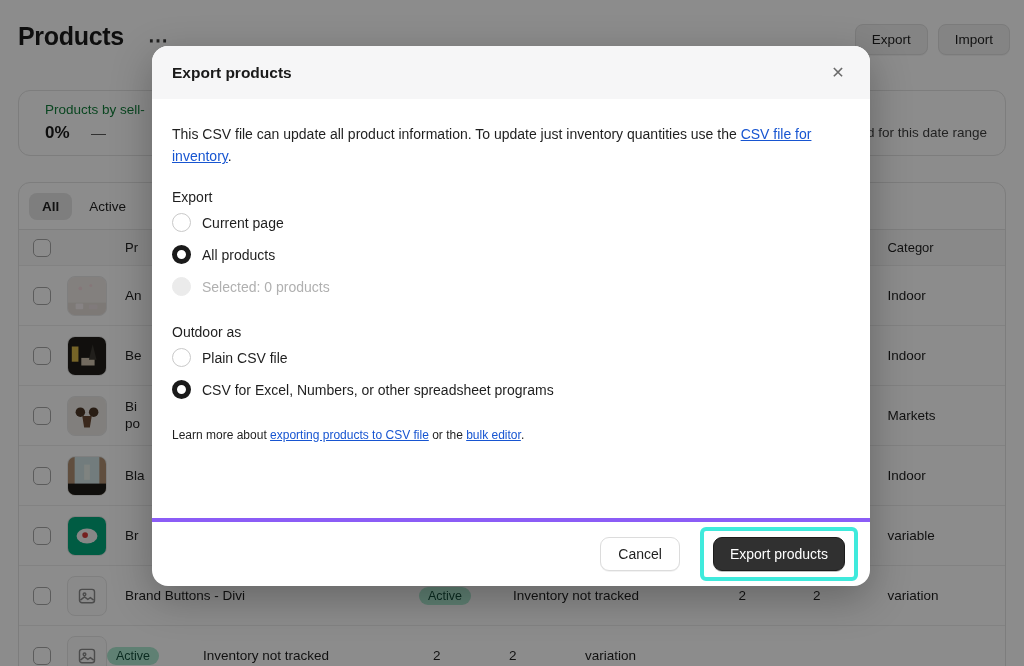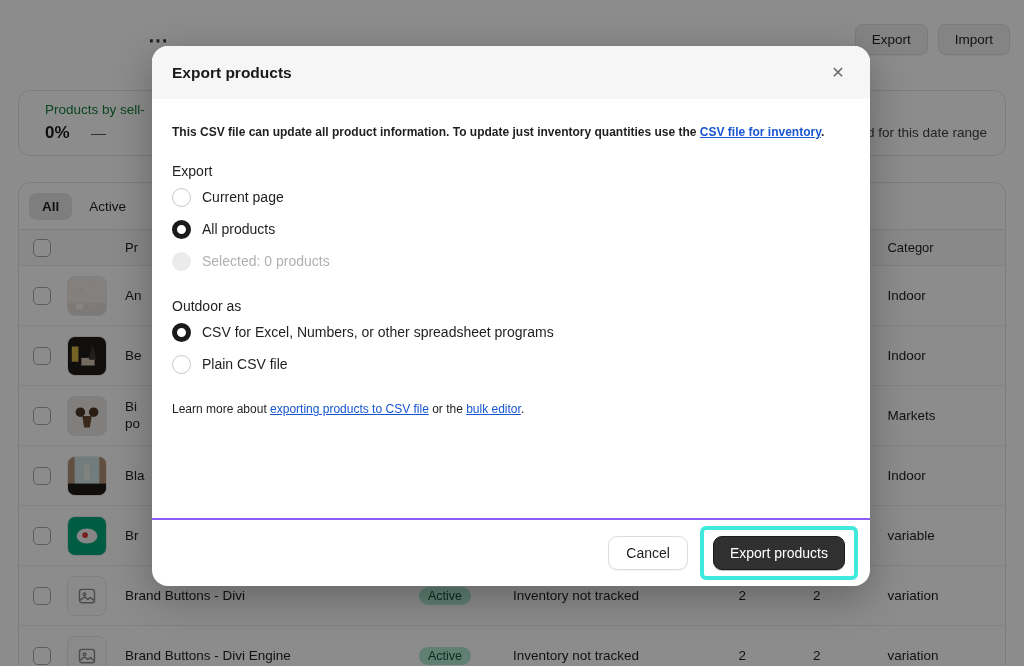--- a/index.html
+++ b/index.html
@@ -128,21 +128,21 @@
   .modal-title { font-size: 15.5px; font-weight: bold; color: #1a1a1a; flex: 1; }
   .close-btn {
     width: 28px; height: 28px; border-radius: 7px;
     display: flex; align-items: center; justify-content: center;
     color: #6b6b6b; background: transparent; border: none;
   }
   .close-x { font-size: 16px; line-height: 1; color: #6b6b6b; }
 
   .modal-body { flex: 1; padding: 24px 20px 0 20px; overflow: hidden; }
 
-  .intro { font-size: 12px; line-height: 1.6; color: #1f1f1f; max-width: 662px; font-weight: bold; }
+  .intro { font-size: 14px; line-height: 1.6; color: #1f1f1f; max-width: 662px; }
   .lnk { color: #1755d1; text-decoration: underline; }
 
   .grp-label { font-size: 14px; color: #1f1f1f; margin-top: 21px; margin-bottom: 2px; }
 
   .radio-row { display: flex; align-items: center; height: 32px; }
   .radio {
     width: 19px; height: 19px; min-width: 19px;
     border-radius: 50%;
     border: 1.5px solid #c9c9c9; background: #fff;
     margin-right: 11px;
@@ -151,24 +151,24 @@
     border: 5.5px solid #1a1a1a; background: #fff;
   }
   .radio.dis { border: 1.5px solid #ebebeb; background: #ebebeb; }
   .radio-lbl { font-size: 14px; color: #1f1f1f; }
   .radio-lbl.dis { color: #b0b0b0; }
 
   .learn { font-size: 12px; color: #1f1f1f; margin-top: 22px; }
 
   .modal-foot {
     height: 68px; min-height: 68px;
-    border-top: 2px solid #8b5cf6;
+    border-top: 4px solid #8b5cf6;
     display: flex; align-items: center; justify-content: flex-end;
     padding-right: 4px;
-    gap: 4px;
+    gap: 12px;
   }
   .btn-cancel {
     background: #ffffff;
     border: 1px solid #dcdcdc;
     border-radius: 9px;
     padding: 8px 17px;
     font-size: 14px; color: #1f1f1f;
     box-shadow: 0 1px 0 rgba(0,0,0,0.05);
     margin-right: 8px;
   }
@@ -189,20 +189,21 @@
     display: block;
   }
 </style>
 </head>
 <body>
 
 <div id="page-root">
 
   <div class="bg-layer">
 
+    <div class="bg-header">Products</div>
     <div class="bg-header-dots">⋯</div>
 
     <div class="bg-topbtns">
       <button class="bg-btn">Export</button>
       <button class="bg-btn">Import</button>
     </div>
 
     <div class="bg-card">
       <div class="bg-card-title">Products by sell-</div>
       <div class="bg-card-val">0%</div>
@@ -342,21 +343,20 @@
 
       <div class="bg-row">
         <div class="cb"></div>
         <div class="thumb empty">
           <svg class="ph-icon" viewBox="0 0 24 24" fill="none" stroke="#8a8a8a" stroke-width="1.7">
             <rect x="3" y="4" width="18" height="16" rx="3"></rect>
               <circle cx="9" cy="10" r="1.6"></circle>
               <path d="M4 17l5-4 4 3 3-2 4 3"></path>
           </svg>
         </div>
-        <div class="c-name">Brand Buttons - Divi Engine</div>
         <div class="c-status">
           <span class="badge">Active</span>
         </div>
         <div class="c-inv">Inventory not tracked</div>
         <div class="c-chan">2</div>
         <div class="c-mkt">2</div>
         <div class="c-cat">variation</div>
       </div>
 
     </div>
@@ -390,26 +390,26 @@
         <span class="radio-lbl">All products</span>
       </div>
       <div class="radio-row">
         <span class="radio dis"></span>
         <span class="radio-lbl dis">Selected: 0 products</span>
       </div>
 
       <div class="grp-label">Outdoor as</div>
 
       <div class="radio-row">
+        <span class="radio"></span>
+        <span class="radio-lbl">Plain CSV file</span>
+      </div>
+      <div class="radio-row">
         <span class="radio on"></span>
         <span class="radio-lbl">CSV for Excel, Numbers, or other spreadsheet programs</span>
-      </div>
-      <div class="radio-row">
-        <span class="radio"></span>
-        <span class="radio-lbl">Plain CSV file</span>
       </div>
 
       <div class="learn">
         <span>Learn more about </span><a class="lnk" href="#">exporting products to CSV file</a><span> or the </span><a class="lnk" href="#">bulk editor</a><span>.</span>
       </div>
 
     </div>
 
     <div class="modal-foot">
       <button class="btn-cancel">Cancel</button>

